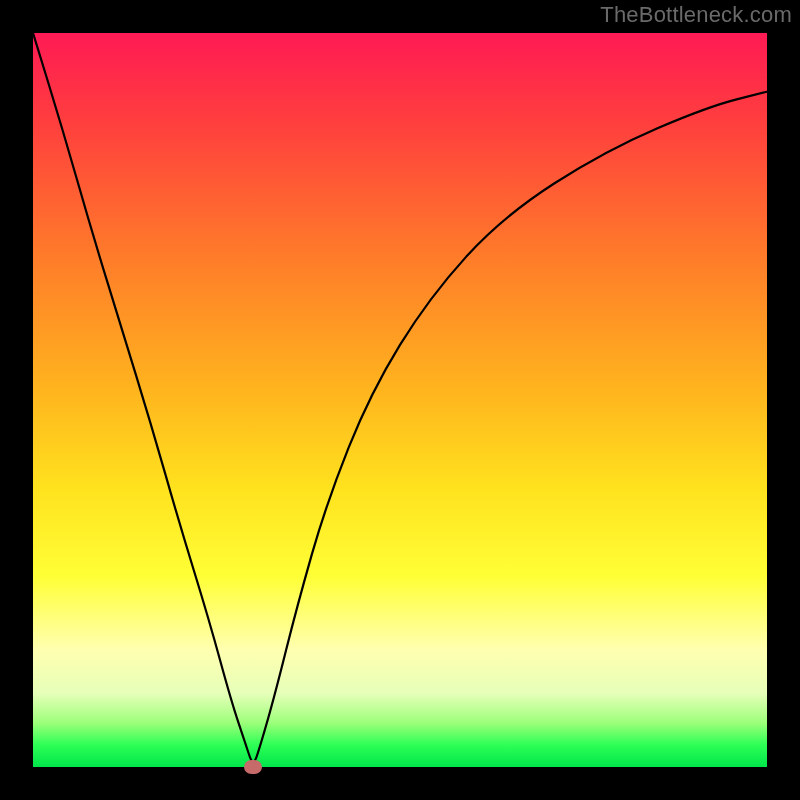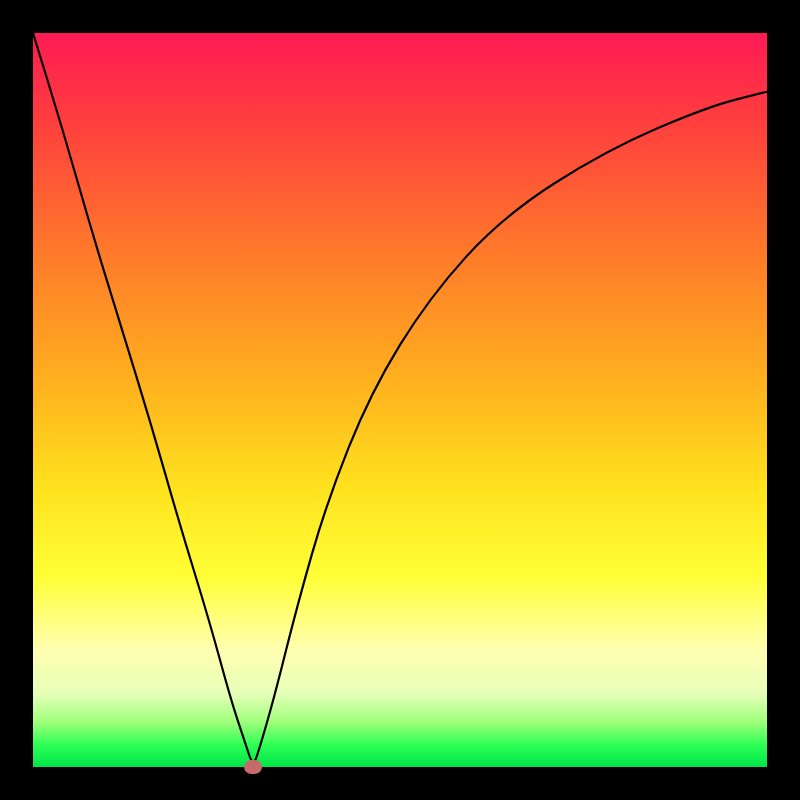--- a/index.html
+++ b/index.html
@@ -64,19 +64,20 @@
     fill: none;
     stroke: #000;
     stroke-width: 2.2;
     stroke-linecap: round;
   }
 </style>
 </head>
 <body>
 
 <div class="frame">
+  <div class="attribution">TheBottleneck.com</div>
   <div class="plot-area">
     <svg class="curve" viewBox="0 0 734 734" preserveAspectRatio="none">
       <path d="M 0.00 0.00 Q 0.00 0.00 14.68 47.71 Q 29.36 95.42 44.04 146.80 Q 58.72 198.18 73.40 245.89 Q 88.08 293.60 102.76 341.31 Q 117.44 389.02 132.12 440.40 Q 146.80 491.78 161.48 539.49 Q 176.16 587.20 187.17 627.57 Q 198.18 667.94 205.52 689.96 Q 212.86 711.98 216.53 722.99 Q 220.20 734.00 223.87 722.99 Q 227.54 711.98 234.88 686.29 Q 242.22 660.60 253.23 616.56 Q 264.24 572.52 278.92 521.14 Q 293.60 469.76 315.62 414.71 Q 337.64 359.66 367.00 311.95 Q 396.36 264.24 433.06 223.87 Q 469.76 183.50 521.14 150.47 Q 572.52 117.44 623.90 95.42 Q 675.28 73.40 704.64 66.06 T 734.00 58.72"></path>
     </svg>
     <div class="marker" style="left: 220.2px; top: 734px; width: 18px; height: 14px; background: rgb(198, 106, 106);"></div>
   </div>
 </div>
 
 </body></html>

